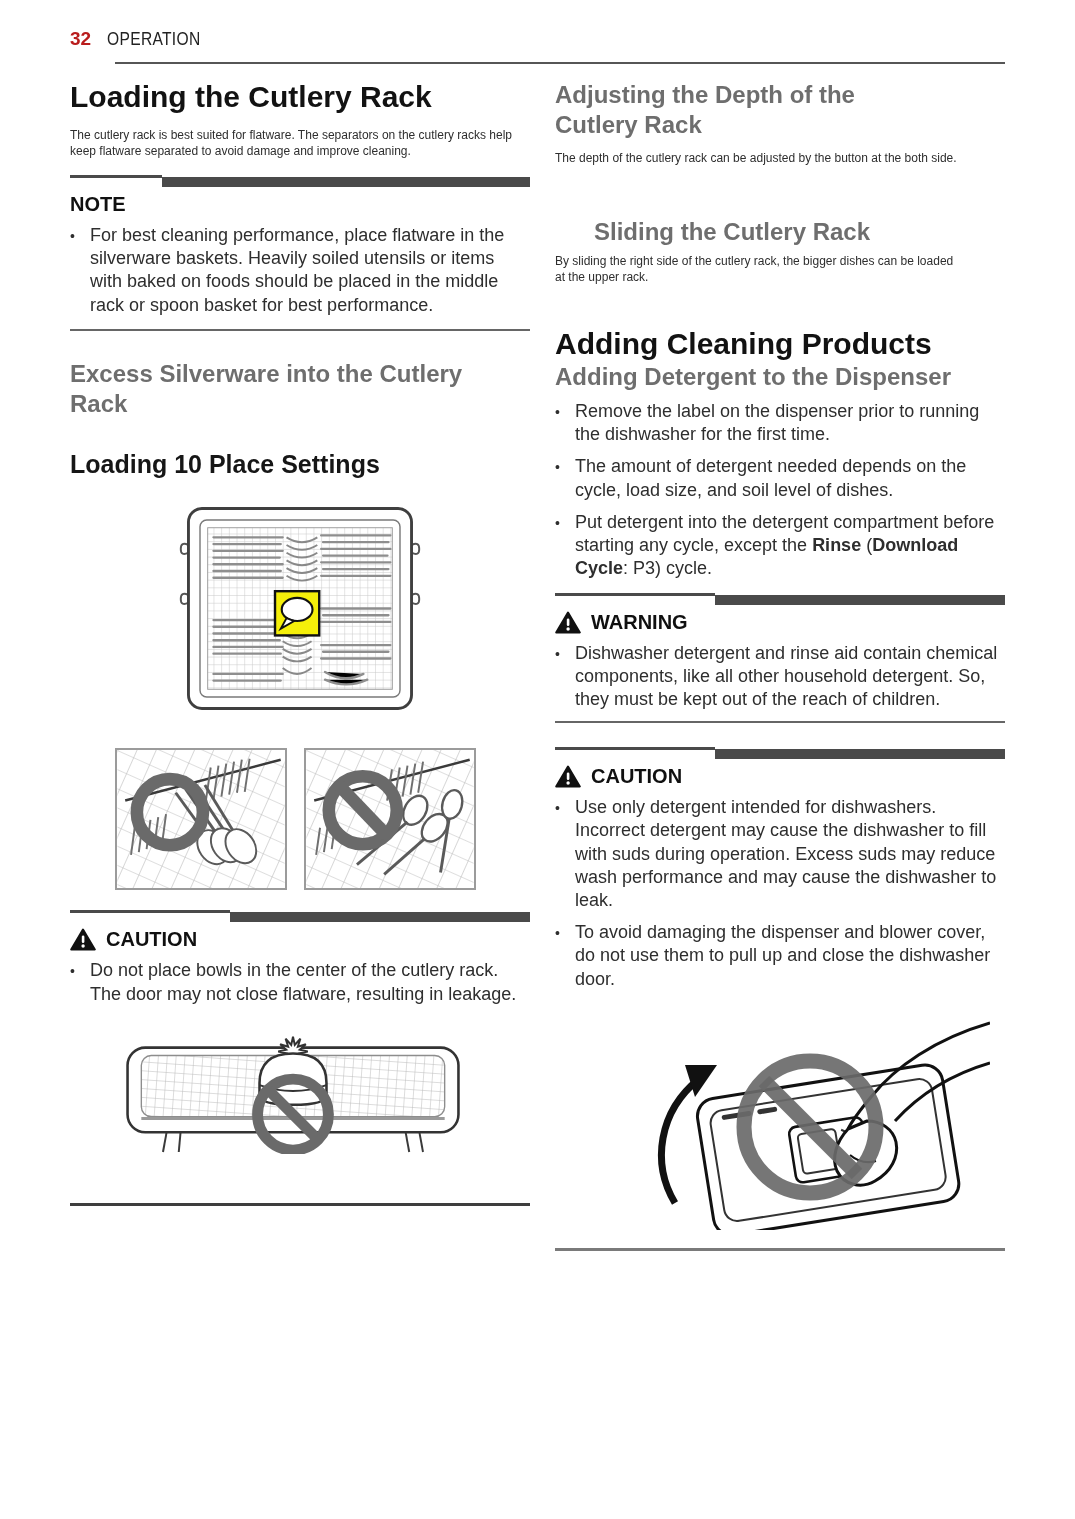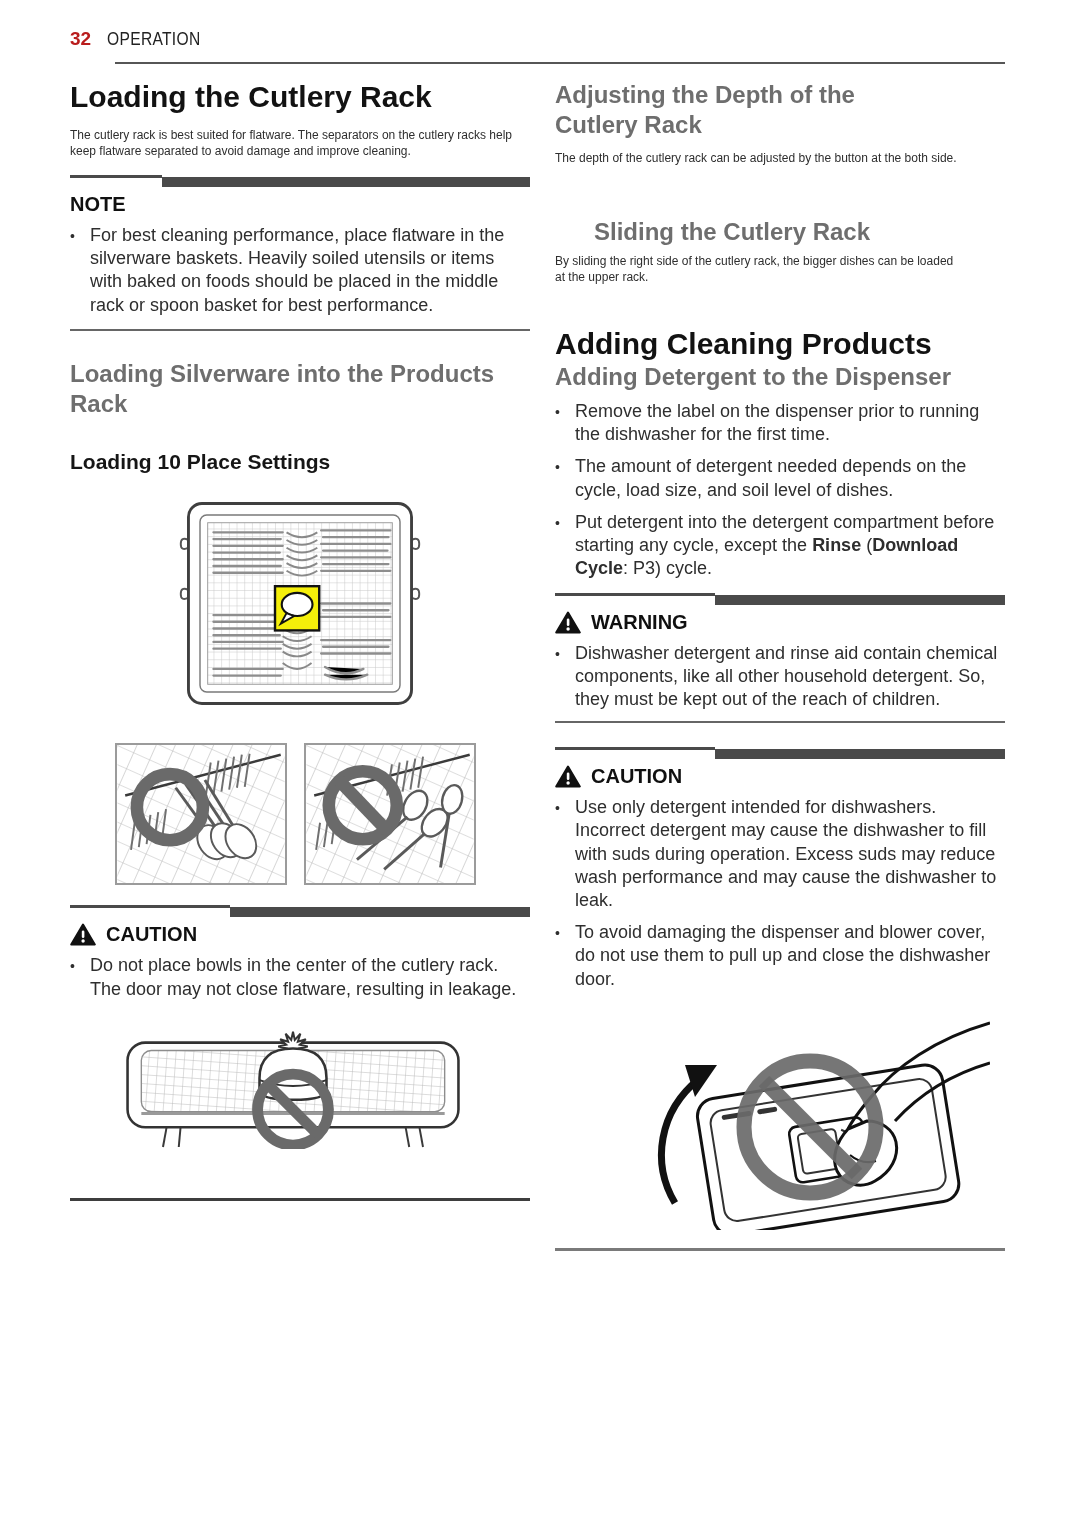--- a/index.html
+++ b/index.html
@@ -15,21 +15,21 @@
   .page-number { font-weight:700; color:#b91c1c; }
   .page-section { color:#222; letter-spacing:.4px; transform:scaleX(.82); transform-origin:left center; }
   .header-rule { height:2px; background:#565656; margin:12px 0 0 45px; }
 
   .columns { display:flex; gap:25px; padding-top:16px; }
   .col-left  { width:460px; flex:none; }
   .col-right { width:450px; flex:none; }
 
   .h1 { font-size:30px; line-height:1.16; font-weight:700; color:#121212; }
   .h2 { font-size:24px; line-height:1.26; font-weight:700; color:#6e6e6e; }
-  .h3 { font-size:21px; line-height:1.2;  font-weight:700; color:#161616; }
+  .h3 { font-size:25px; line-height:1.2;  font-weight:700; color:#161616; }
   .body-text { font-size:12px; line-height:1.34; color:#2e2e2e; }
 
   .bullets { display:flex; flex-direction:column; gap:9px; }
   .bullet-item { display:flex; font-size:18px; line-height:1.29; color:#2e2e2e; }
   .bullet-dot { width:20px; flex:none; font-size:14px; padding-top:3px; }
   .bullet-text { flex:1; }
 
   
   .section-bar { display:flex; align-items:flex-start; }
   .bar-thin  { width:160px; height:3px; background:#4a4a4a; flex:none; }
@@ -88,21 +88,21 @@
       </div>
       <div class="bullets mt8">
           <div class="bullet-item">
             <span class="bullet-dot">•</span>
             <span class="bullet-text">For best cleaning performance, place flatware in the silverware baskets. Heavily soiled utensils or items with baked on foods should be placed in the middle rack or spoon basket for best performance.</span>
           </div>
         </div>
 
       <div class="rule mt12"></div>
 
-      <div class="h2 mt28 mw440">Loading Silverware into the Products Rack</div>
+      <div class="h2 mt28 mw440">Excess Silverware into the Cutlery Rack</div>
       <div class="h3 mt30">Loading 10 Place Settings</div>
 
       
       <svg class="ill-center mt22" width="250" height="215" viewBox="0 0 260 220">
         <defs>
           <pattern id="gridA" width="8" height="8" patternUnits="userSpaceOnUse">
             <path d="M8 0H0V8" fill="none" stroke="#c7c7c7" stroke-width="1"></path>
           </pattern>
         </defs>
 

